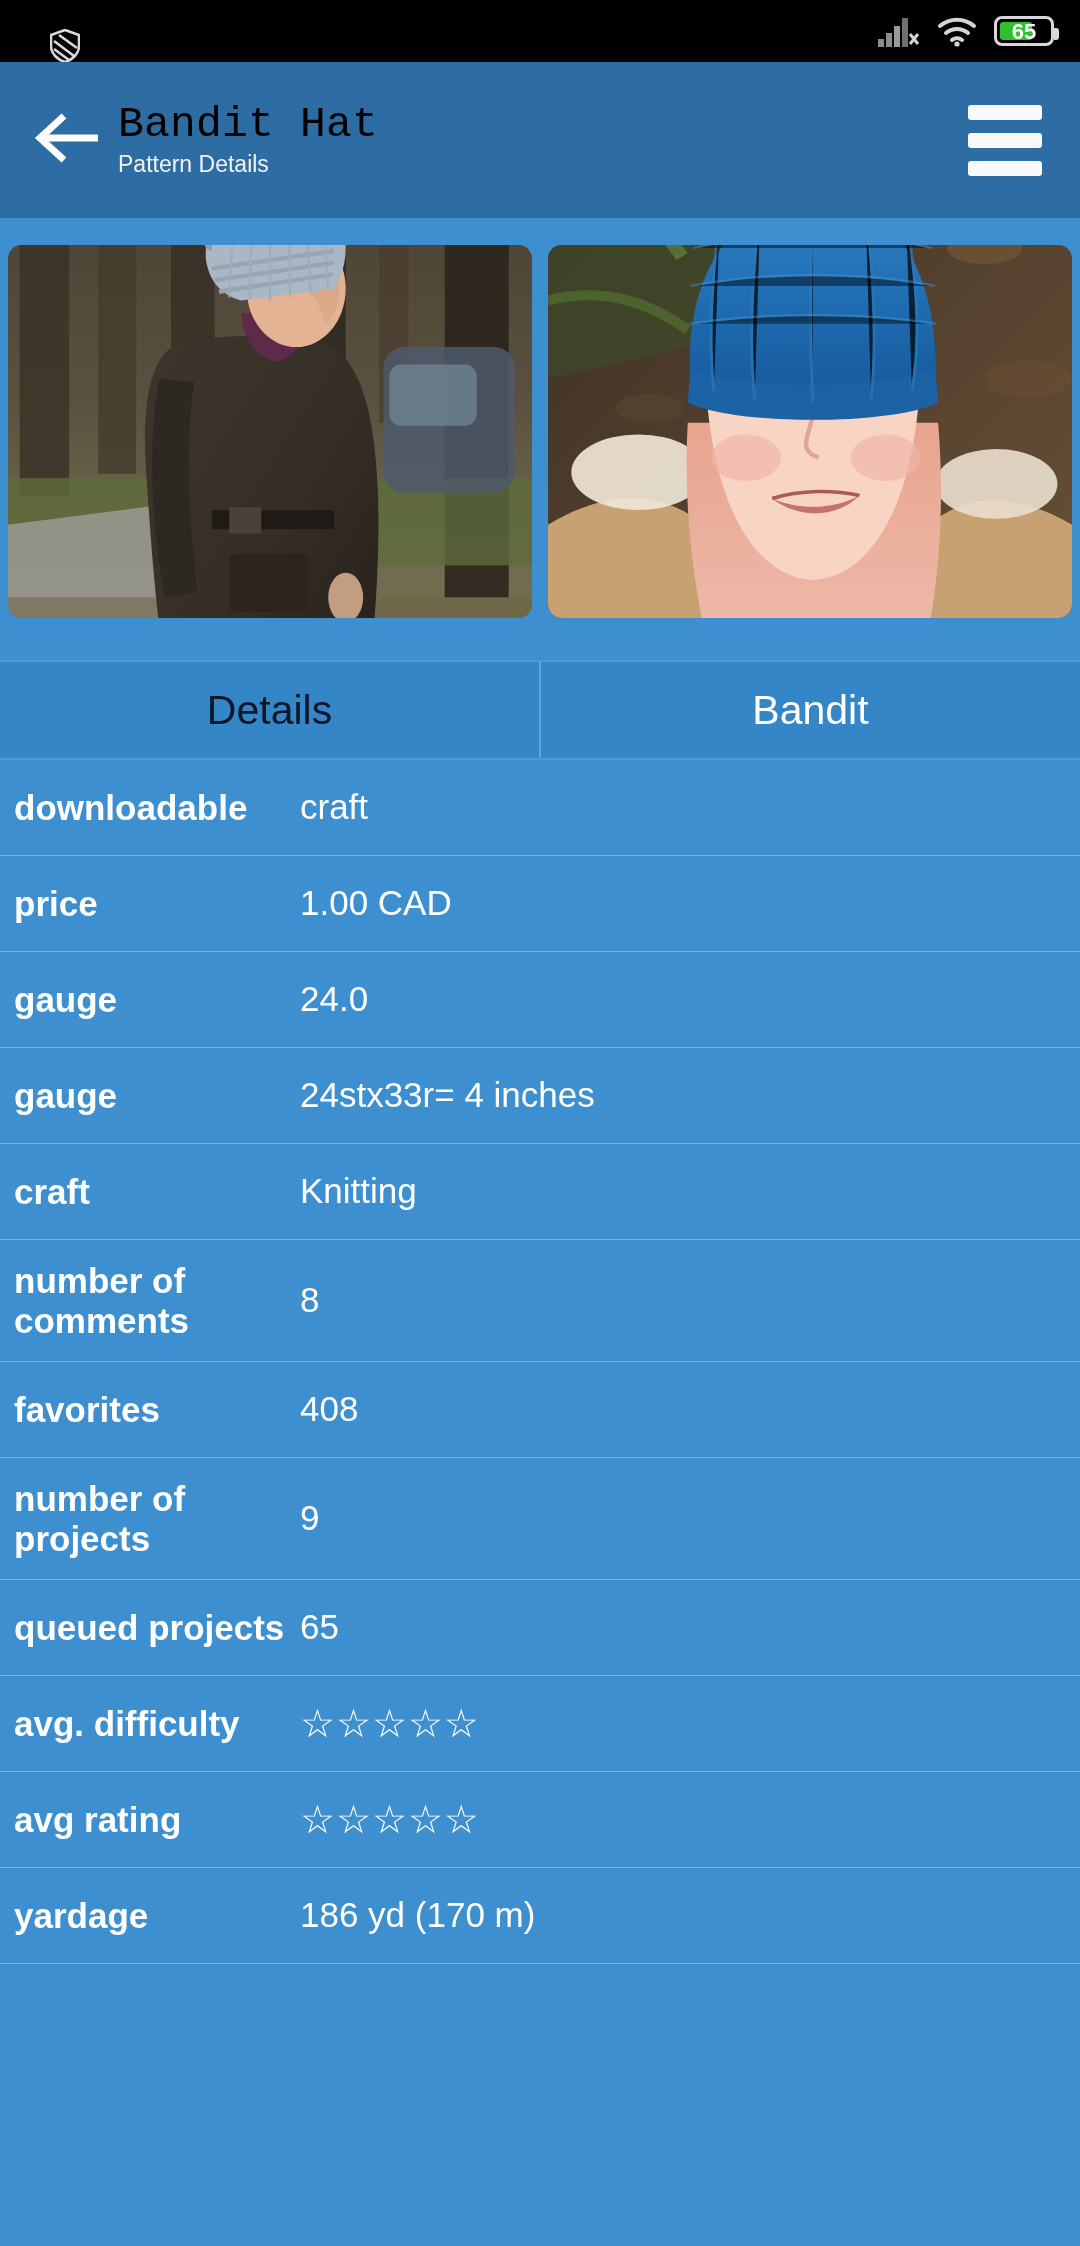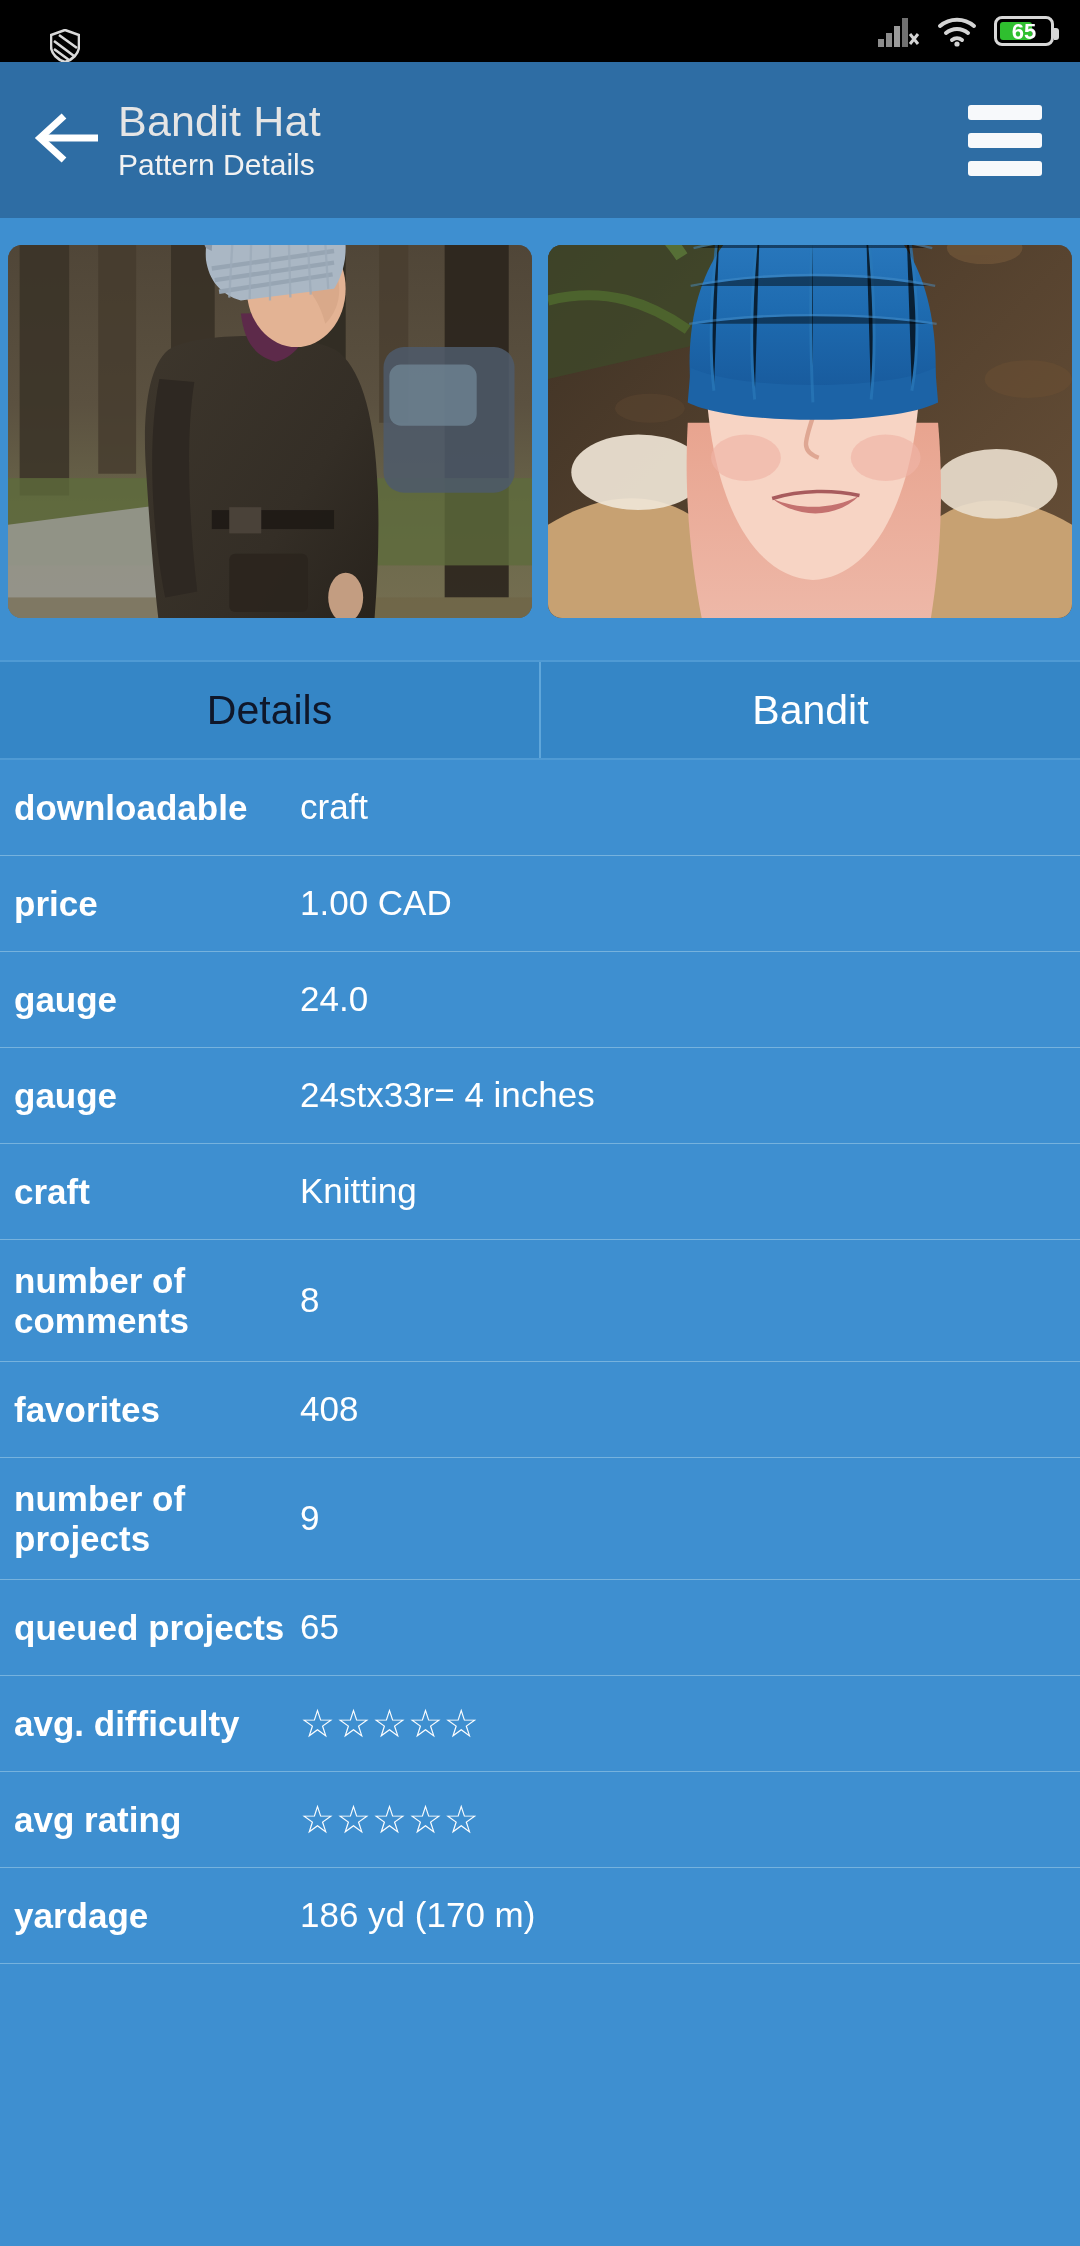--- a/index.html
+++ b/index.html
@@ -48,25 +48,26 @@
     height:156px; background:#2e6da4;
     display:flex; align-items:center; padding:0 30px 0 28px;
     position:relative;
   }
   .back-btn {
     width:78px; height:78px; display:flex; align-items:center; justify-content:center;
     flex:0 0 auto;
   }
   .titles { margin-left:12px; flex:1 1 auto; }
   .title-main {
-    font-size:43px; color:#e5e5e5; font-weight:400; line-height:1.12;
+    font-size:43px; color:#000000; font-weight:400; line-height:1.12;
     letter-spacing:.2px;
+    font-family:Liberation Mono, monospace;
   }
   .title-sub {
-    font-size:30px; color:#f2f2f2; font-weight:400; line-height:1.2;
+    font-size:23px; color:#f2f2f2; font-weight:400; line-height:1.2;
     margin-top:2px;
   }
   .hamburger {
     width:74px; display:flex; flex-direction:column; gap:13px;
     flex:0 0 auto; margin-right:8px;
   }
   .hamburger span { display:block; height:15px; background:#f7f9fb; border-radius:3px; }
 
   
   .photos {

